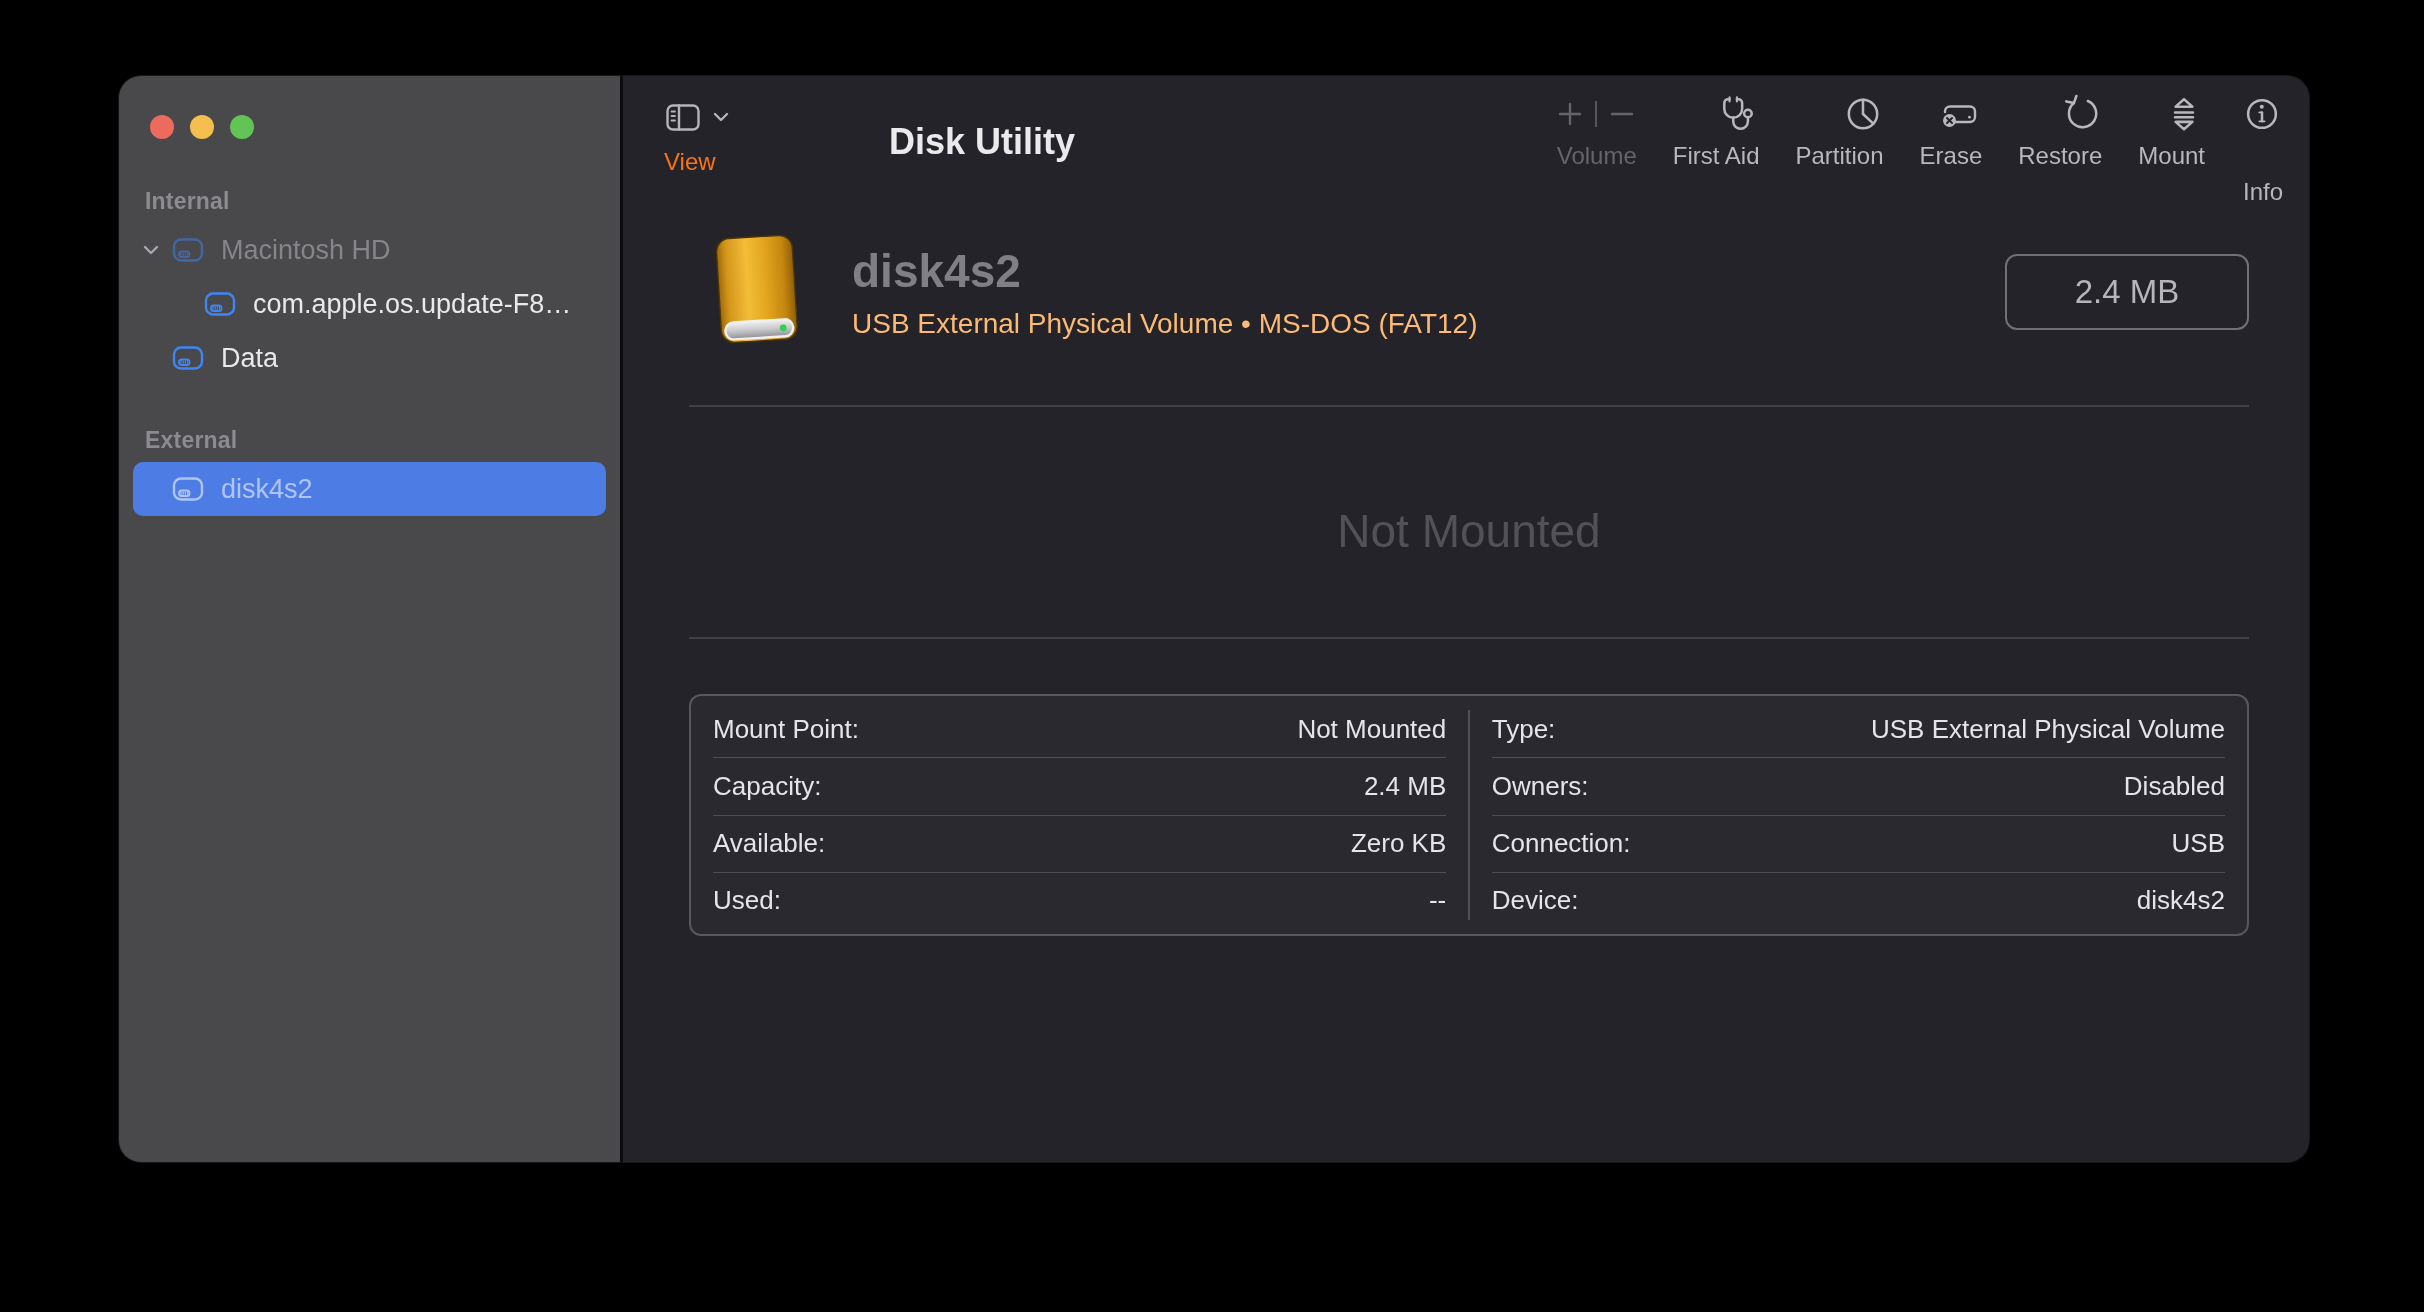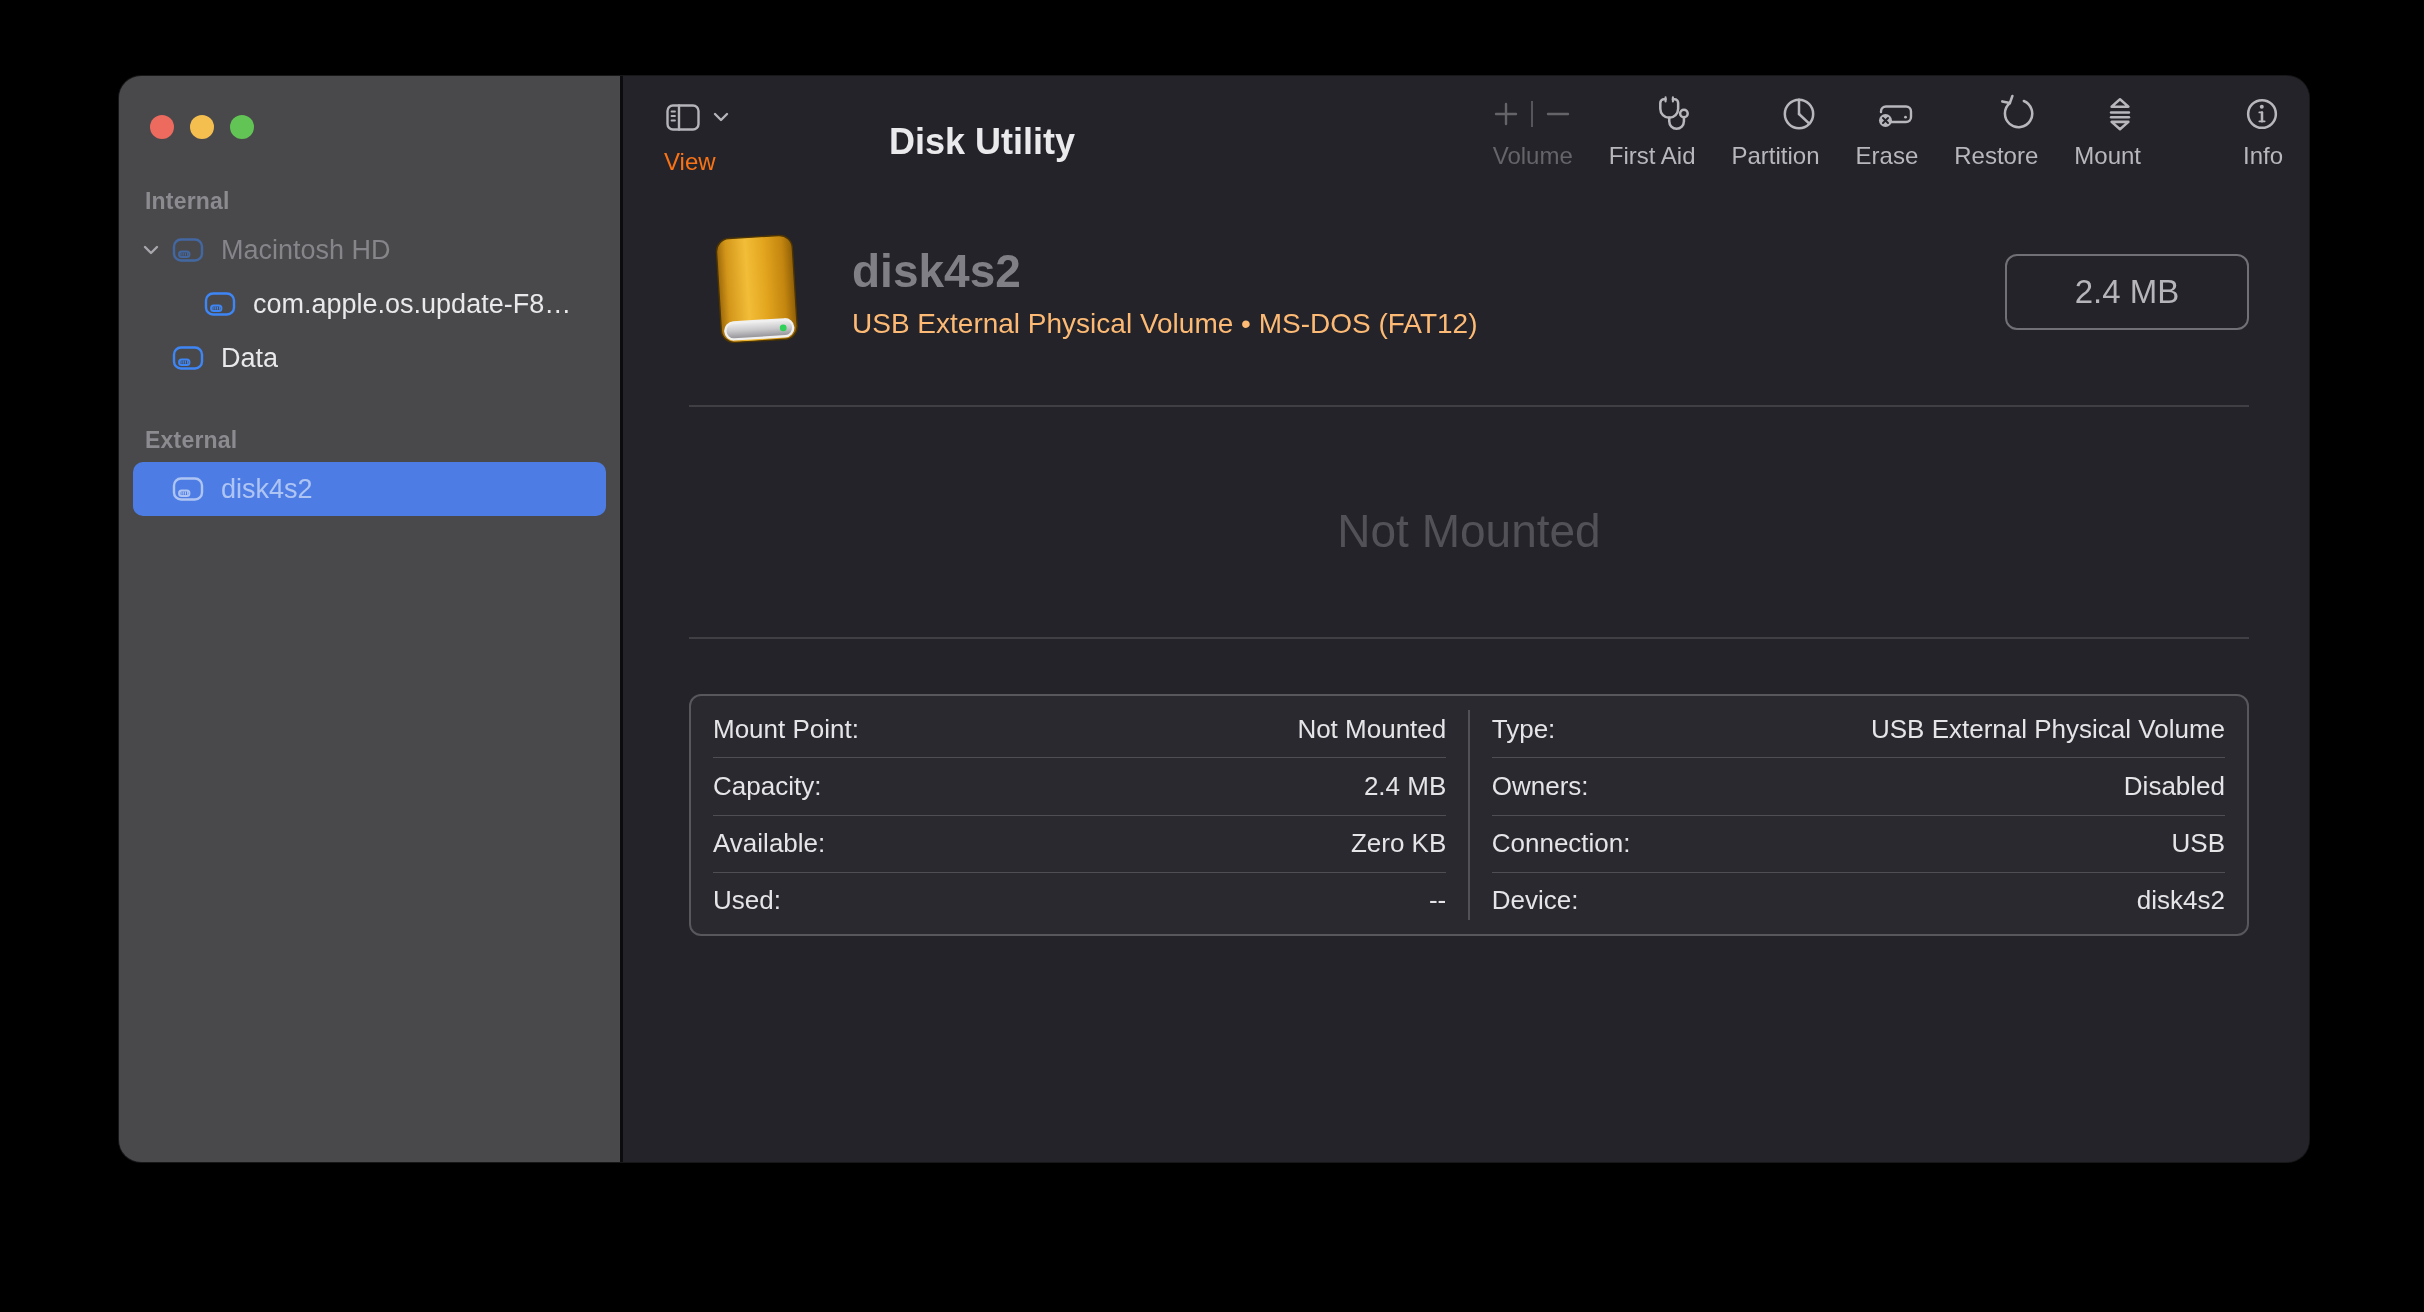--- a/index.html
+++ b/index.html
@@ -38,21 +38,21 @@
   
   .view-btn{position:absolute;left:38px;top:20px;display:flex;flex-direction:column;align-items:flex-start;color:#b4b4b9;}
   .view-top{display:flex;align-items:center;gap:10px;height:42px;}
   .view-label{font-size:24px;margin-top:10px;color:#f97316;}
   .win-title{position:absolute;left:250px;top:32px;margin:13px;font-size:36px;font-weight:700;color:#eaeaec;}
   .tb-buttons{position:absolute;right:26px;top:14px;display:flex;align-items:flex-start;gap:36px;}
   .tb-btn{display:flex;flex-direction:column;align-items:flex-end;color:#b7b7bc;}
   .tb-btn .tb-icon{height:48px;display:flex;align-items:center;justify-content:center;}
   .tb-btn .tb-label{font-size:24px;margin-top:4px;color:#b7b7bc;white-space:nowrap;}
   .tb-btn.disabled,.tb-btn.disabled .tb-label{color:#646469;}
-  .tb-btn.spaced{margin-left:64px;}
+  .tb-btn.spaced{gap:36px;}
   .vol-combo{display:flex;align-items:center;gap:10px;}
   .vol-sep{width:2px;height:26px;background:#55555a;}
 
   
   .vol-header{position:absolute;left:70px;right:60px;top:156px;height:120px;display:flex;align-items:center;}
   .drive-art{width:120px;height:116px;flex:none;margin-right:36px;position:relative;}
   .vol-text{flex:1;min-width:0;}
   .vol-title{font-size:46px;font-weight:700;color:#7f7f85;}
   .vol-subtitle{font-size:28px;color:#fdba74;margin-top:10px;}
   .size-badge{flex:none;margin-left:auto;width:244px;height:76px;border:2px solid #707076;border-radius:12px;

